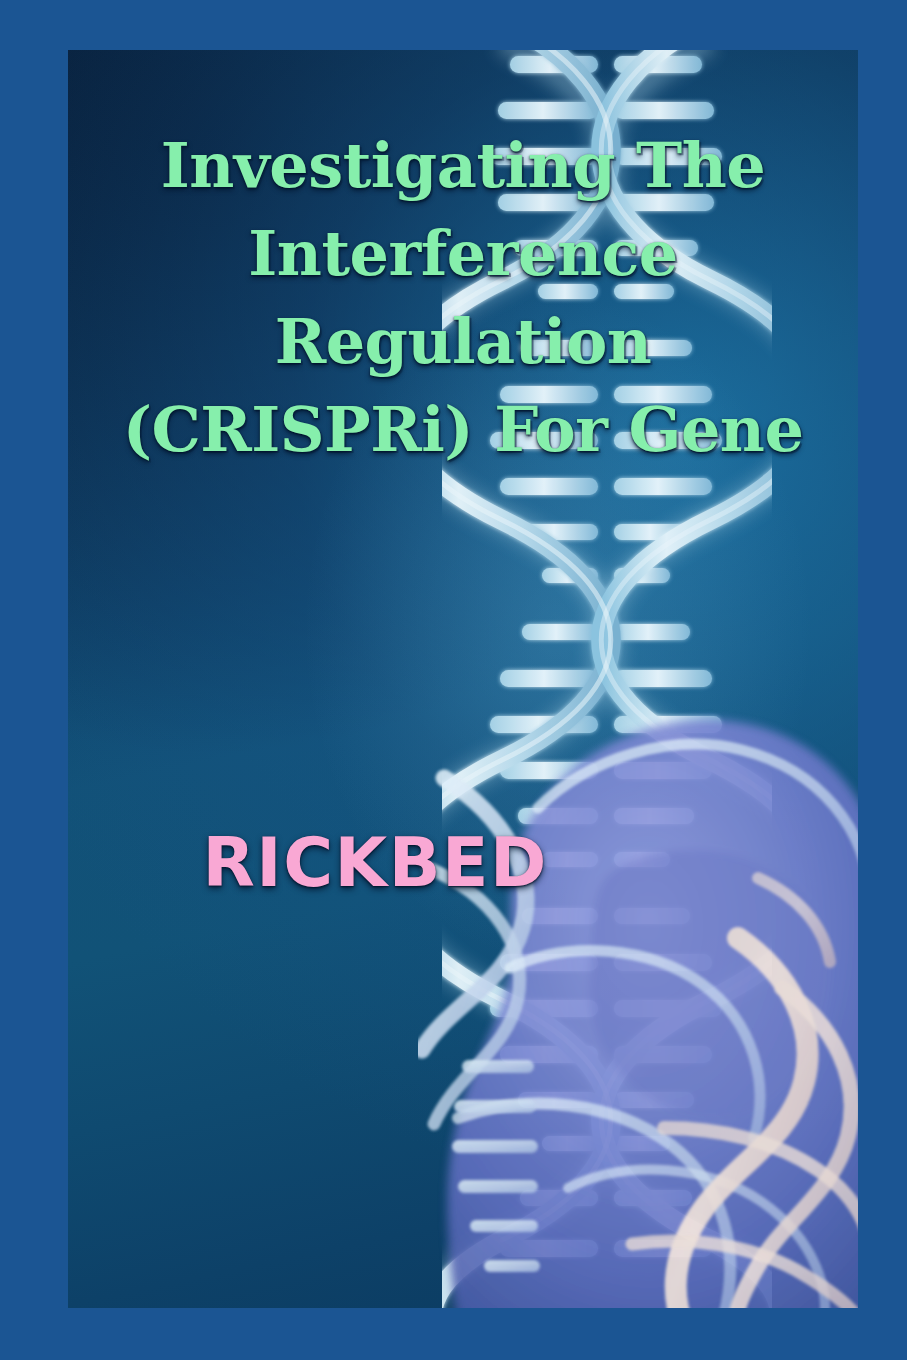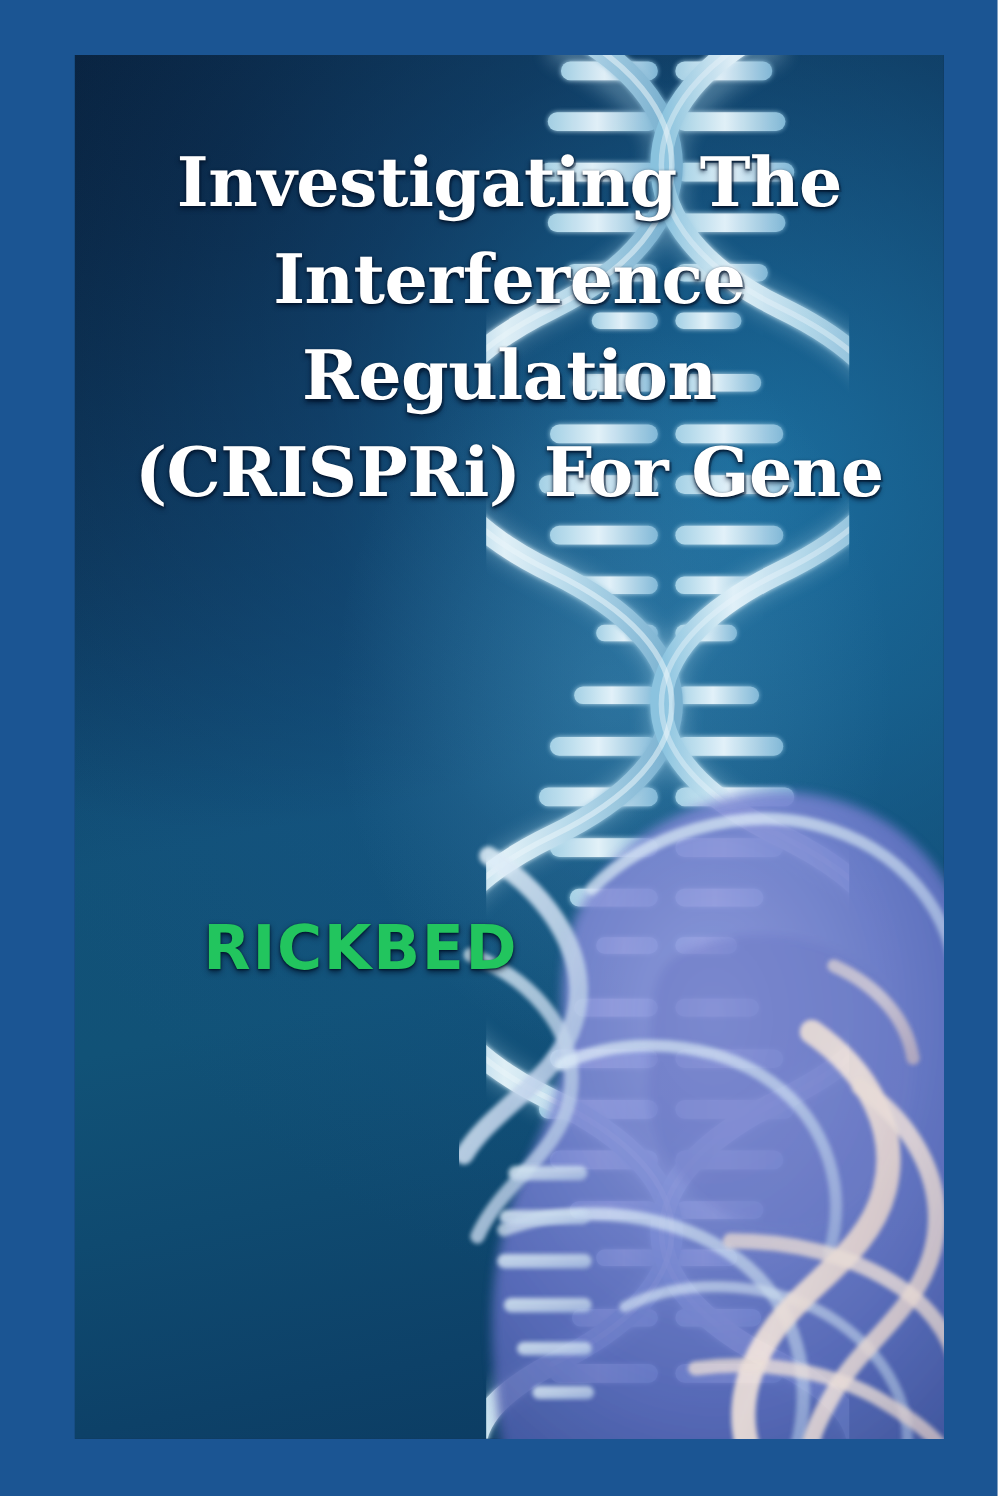--- a/index.html
+++ b/index.html
@@ -84,21 +84,21 @@
     position: absolute;
     left: 0;
     top: 72px;
     width: 790px;
     text-align: center;
     z-index: 6;
   }
   .title-line {
     font-family: "DejaVu Serif", "Liberation Serif", serif;
     font-weight: bold;
-    color: #ffffff;
+    color: #86efac;
     font-size: 62px;
     line-height: 88px;
     letter-spacing: -0.5px;
     white-space: nowrap;
     text-shadow:
       0 3px 5px rgba(0,20,45,0.75),
       0 1px 2px rgba(0,15,35,0.85),
       2px 2px 0 rgba(10,35,62,0.35);
   }
 
@@ -106,28 +106,29 @@
     position: absolute;
     left: 40px;
     top: 770px;
     width: 440px;
     text-align: center;
     z-index: 6;
   }
   .author-line {
     font-family: "DejaVu Sans", "Liberation Sans", sans-serif;
     font-weight: bold;
-    color: #22c55e;
-    font-size: 56px;
+    color: #f9a8d4;
+    font-size: 68px;
     line-height: 86px;
     letter-spacing: 1.5px;
     white-space: nowrap;
     text-shadow:
       0 3px 6px rgba(0,20,45,0.78),
       0 1px 2px rgba(0,15,35,0.9);
+    text-align: right;
   }
 </style>
 </head>
 <body>
 
 <div class="cover">
 
   <div class="artwork">
 
     <div class="bg-base"></div>

